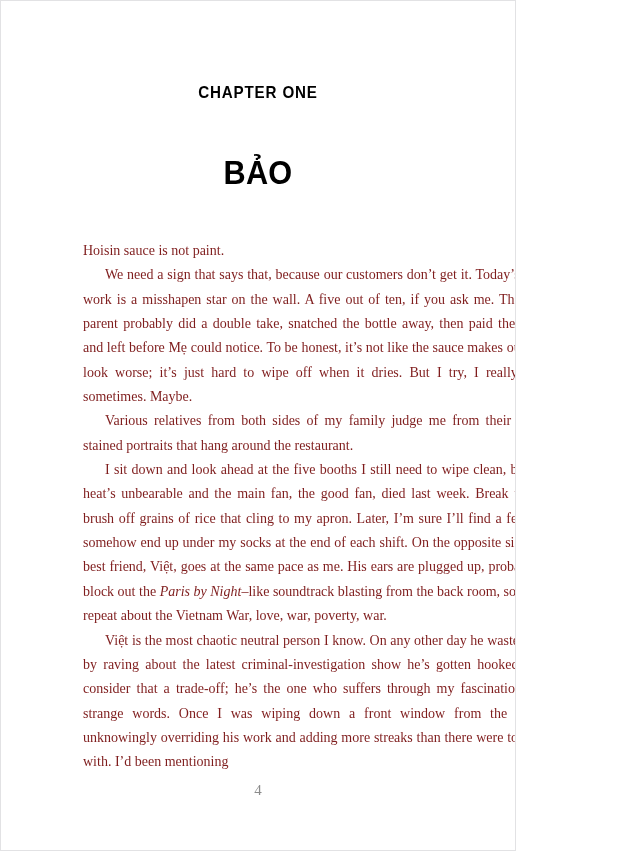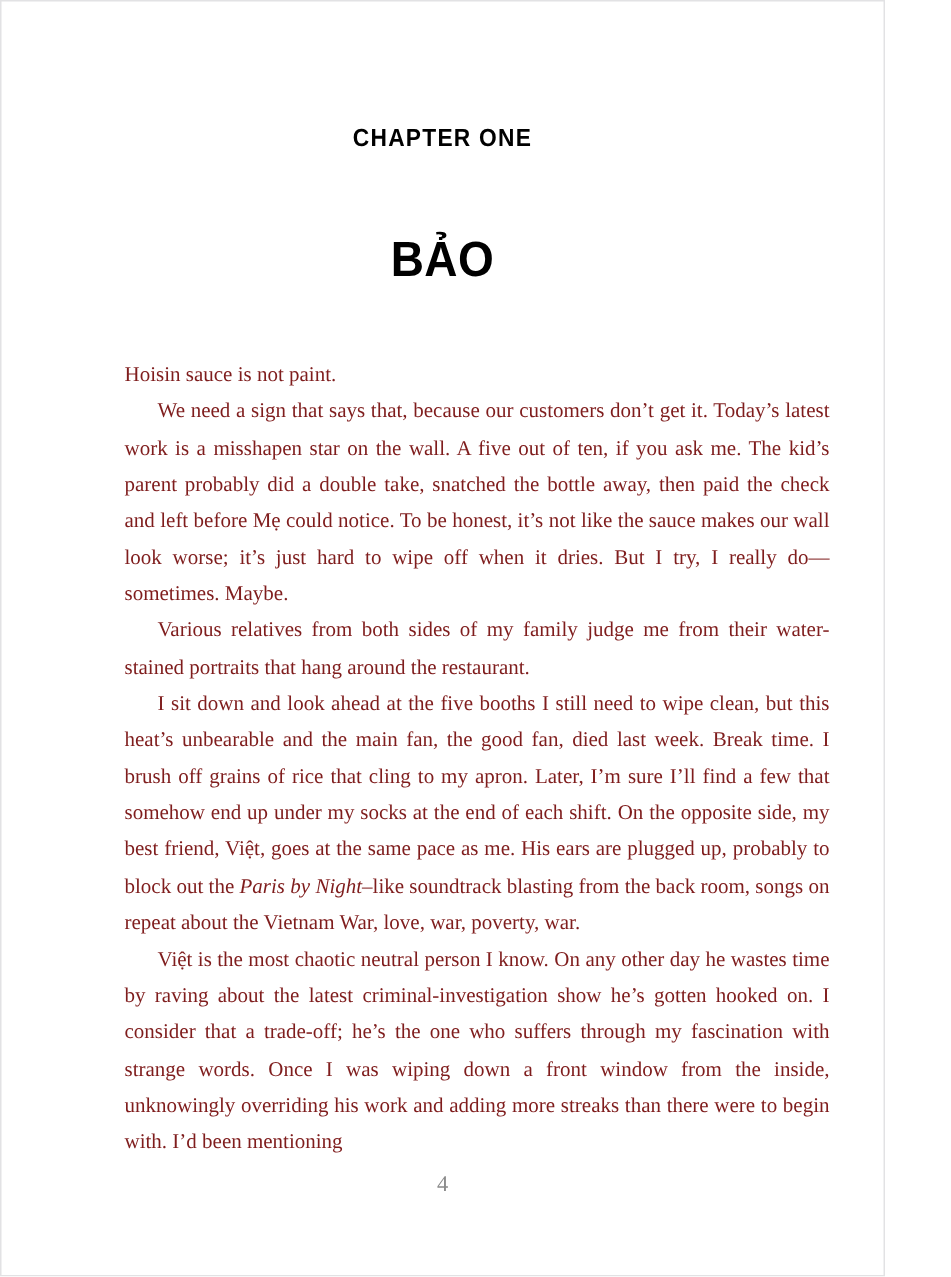--- a/index.html
+++ b/index.html
@@ -8,21 +8,21 @@
     background: #ffffff;
   }
 
   body {
     font-family: "Liberation Serif", "DejaVu Serif", serif;
     color: #000000;
   }
 
   .page {
     position: relative;
-    width: 590px;
+    width: 516px;
     height: 851px;
     box-sizing: border-box;
     background: #ffffff;
     border: 1px solid #e2e2e4;
     overflow: hidden;
   }
 
   
   .chapter-label {
     position: absolute;

